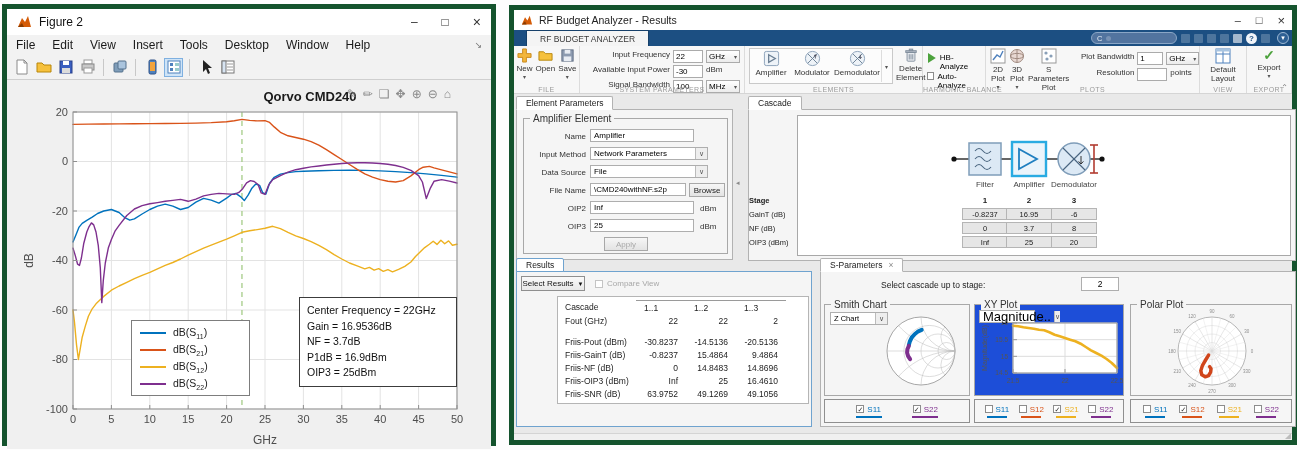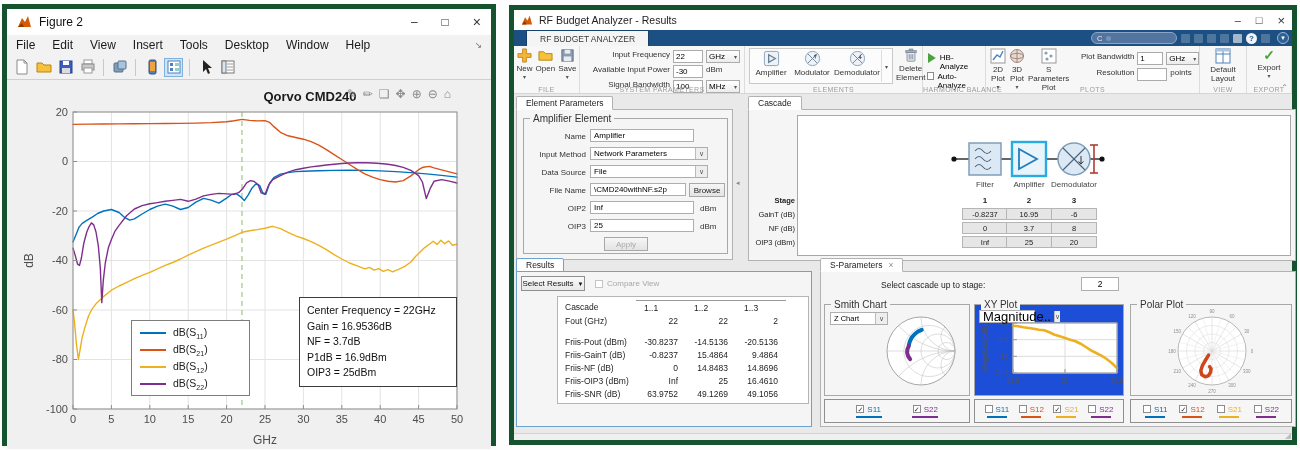--- a/index.html
+++ b/index.html
@@ -59,21 +59,21 @@
   .gbox{position:absolute;border:1px solid #a8a8a8}
   .gbox-title{position:absolute;top:-5px;left:6px;background:#f5f5f5;font-size:10px;color:#333;padding:0 3px;line-height:1}
   .eform-lab{position:absolute;width:58px;text-align:right;font-size:8px;color:#333}
   .ein{position:absolute;height:13px;border:1px solid #aeaeae;background:#fff;font-size:8px;padding:0 3px;font-family:"Liberation Sans",sans-serif}
   .esel{position:absolute;height:13px;border:1px solid #aeaeae;background:#fff;font-size:8px;display:flex;align-items:center}
   .esel .txt{flex:1;padding:0 3px}
   .esel .cv{width:12px;height:100%;background:#eee;border-left:1px solid #bbb;font-size:7px;color:#555;display:flex;align-items:center;justify-content:center}
   .ebtn{position:absolute;height:14px;background:linear-gradient(#f6f6f6,#e3e3e3);border:1px solid #a8a8a8;font-size:8px;color:#222;display:flex;align-items:center;justify-content:center}
   .ebtn.dis{color:#a9a9a9}
   .unit{position:absolute;font-size:8px;color:#333}
-  .stage-lab{position:absolute;width:46px;text-align:right;font-size:7.5px;color:#222}
+  .stage-lab{position:absolute;width:46px;font-size:7.5px;color:#222}
   .stage-num{position:absolute;width:46px;text-align:center;font-size:8px;font-weight:bold;color:#222}
   .stage-cell{position:absolute;width:46px;height:12px;background:#e6e6e6;border:1px solid #b5b5b5;font-size:7.5px;color:#222;display:flex;align-items:center;justify-content:center}
   .blk-lab{position:absolute;font-size:8px;color:#444;text-align:center}
   .res-btn{position:absolute;left:4px;top:4px;width:64px;height:15px;background:linear-gradient(#fafafa,#e8e8e8);border:1px solid #8f8f8f;font-size:8px;display:flex;align-items:center;justify-content:center;gap:4px;color:#111}
   .res-btn .cv{font-size:6px}
   .cmpv{position:absolute;left:78px;top:7px;display:flex;align-items:center;gap:4px;font-size:8px;color:#a8a8a8}
   .cb{width:8px;height:8px;border:1px solid #8c8c8c;background:#fff;display:inline-flex;align-items:center;justify-content:center;font-size:7px;color:#333;line-height:1}
   .cb.checked::after{content:"✓"}
   .rtable{position:absolute;left:40px;top:24px;width:252px;background:#fff;border:1px solid #b5b5b5;padding:3px 2px;display:grid;grid-template-columns:76px 50px 50px 50px;font-size:8.5px;color:#1c1c1c;row-gap:0}
   .rtable .lc{padding:1.5px 0 1.5px 5px}

